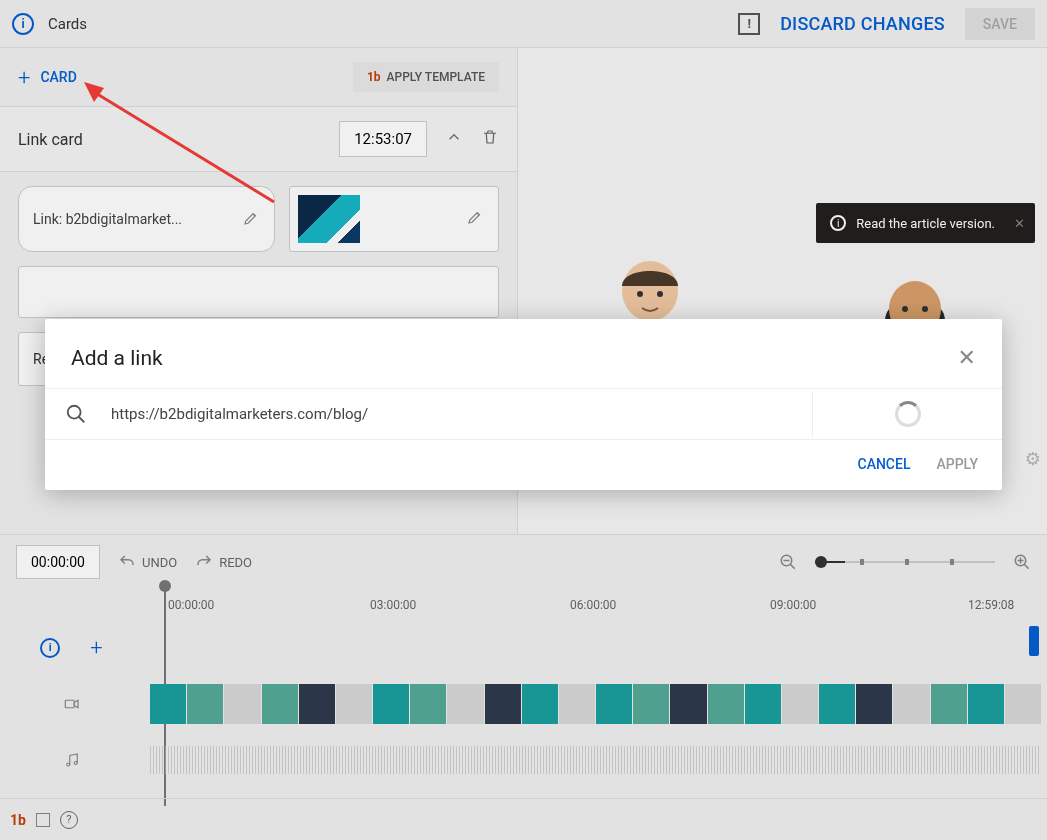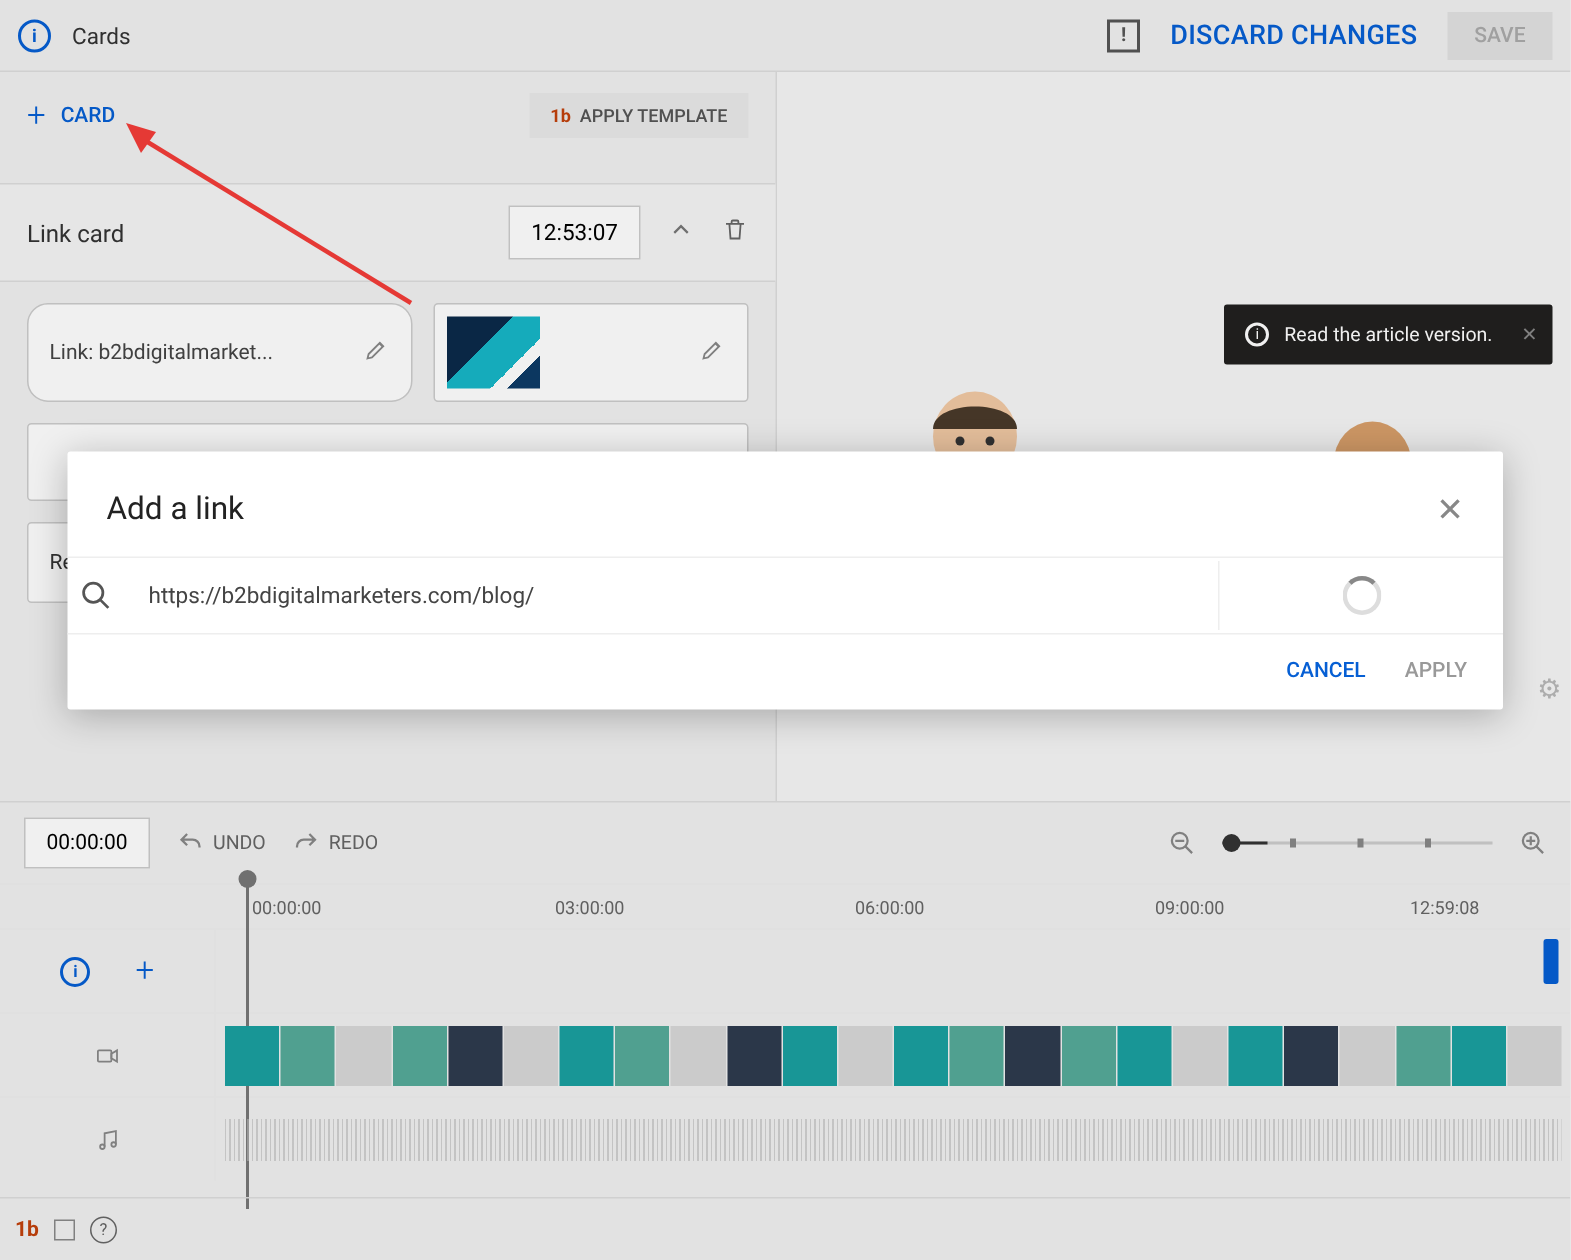--- a/index.html
+++ b/index.html
@@ -15,21 +15,21 @@
   .save-btn { background: #e2e2e2; color: #aaa; padding: 8px 18px; font-size: 14px; font-weight: 500; }
 
   .workspace { display: flex; height: 486px; }
   .left-panel { width: 518px; border-right: 1px solid #ddd; display:flex; flex-direction:column; }
   .panel-head { display:flex; align-items:center; padding: 14px 18px; }
   .add-card { color:#065fd4; font-weight:500; font-size:14px; display:flex; align-items:center; gap:10px;}
   .plus { font-size:22px; font-weight:300; }
   .apply-tpl { margin-left:auto; background:#e9e9e9; padding:8px 14px; font-size:12px; font-weight:500; color:#555; display:flex; align-items:center; gap:6px;}
   .tb { color:#c2410c; font-weight:bold; font-size:12px;}
 
-  .card-header { background:#f5f5f5; border-top:1px solid #ddd; border-bottom:1px solid #ddd; padding:14px 18px; display:flex; align-items:center; gap:12px;margin-top:16px;}
+  .card-header { background:#f5f5f5; border-top:1px solid #ddd; border-bottom:1px solid #ddd; padding:14px 18px; display:flex; align-items:center; gap:12px;}
   .card-header .name { font-size:16px; color:#333; flex:1;}
   .time-box { border:1px solid #ccc; padding:8px 14px; font-size:15px; background:#fff;}
   .chev-up { color:#777; font-size:16px; padding:0 6px;}
   .trash { color:#666; }
 
   .card-body { padding: 14px 18px; display:flex; flex-direction:column; gap:14px; }
   .row { display:flex; gap:14px; }
   .field-box { border:1px solid #ccc; background:#fff; border-radius:14px; padding:12px 14px; flex:1; display:flex; align-items:center; justify-content:space-between; font-size:14px; color:#444;}
   .thumb-box { border:1px solid #ccc; background:#fff; border-radius:3px; width:210px; display:flex; align-items:center; justify-content:space-between; padding:8px 14px 8px 8px;}
   .thumb { width:62px; height:48px; background:linear-gradient(135deg,#0b2a4a 0 40%, #17b6c7 40% 70%, #fff 70% 80%, #0d3b66 80%); }
@@ -71,26 +71,26 @@
   .audio-wave { height:28px; flex:1; background:repeating-linear-gradient(90deg,#bbb 0 1px, transparent 1px 3px); opacity:0.6;}
   .card-marker { position:absolute; right:8px; top:6px; width:10px; height:30px; background:#065fd4; border-radius:2px;}
 
   .footer { position:absolute; bottom:0; left:0; right:0; height:42px; border-top:1px solid #ddd; display:flex; align-items:center; padding:0 10px; gap:10px; font-size:14px; color:#444;}
   .footer .tb { font-size:14px;}
   .chk { width:14px; height:14px; border:1px solid #888; }
   .footer em { font-style:italic; }
   .qmark { width:18px; height:18px; border:1.5px solid #666; border-radius:50%; display:flex;align-items:center;justify-content:center; font-size:11px; color:#666;}
 
   
-  .modal { position:absolute; z-index:20; left:45px; right:45px; top:301px; background:#fff; box-shadow:0 4px 24px rgba(0,0,0,0.25); border-radius:2px; }
+  .modal { position:absolute; z-index:20; left:45px; right:45px; top:319px; background:#fff; box-shadow:0 4px 24px rgba(0,0,0,0.25); border-radius:2px; }
   .modal-head { padding:26px 26px 18px; display:flex; align-items:center; justify-content:space-between;}
   .modal-head h2 { font-size:21px; font-weight:400; color:#222;}
   .close-x { font-size:22px; color:#888; }
   .search-row { border-top:1px solid #eee; border-bottom:1px solid #eee; display:flex; align-items:center; }
-  .search-cell { flex:1; display:flex; align-items:center; padding:12px 8px; gap:24px; }
+  .search-cell { flex:1; display:flex; align-items:center; padding:12px 20px; gap:24px; }
   .url-input { border:none; outline:none; font-size:15px; color:#444; flex:1; padding:4px 0;}
   .spinner-cell { width:190px; border-left:1px solid #eee; display:flex; align-items:center; justify-content:center; height:46px;}
   .spinner { width:26px; height:26px; border:3px solid #ddd; border-top-color:#888; border-radius:50%; }
   .modal-actions { display:flex; justify-content:flex-end; gap:26px; padding:16px 24px 18px; font-size:14px; font-weight:500;}
   .cancel { color:#065fd4; }
   .apply { color:#999; }
 
   
   .arrow-red { position:absolute; z-index:10; pointer-events:none;}
   .arrow1 { left:84px; top:82px; width:200px; height:130px;}
@@ -230,21 +230,21 @@
       <path d="M6 10h8M10 6v8M21 21l-6-6"></path>
     </svg>
 </div>
 
 <div class="timeline-ruler">
   <div class="playhead"></div>
   <span style="left:168px">00:00:00</span>
   <span style="left:370px">03:00:00</span>
   <span style="left:570px">06:00:00</span>
   <span style="left:770px">09:00:00</span>
-  <span style="left:940px">12:59:08</span>
+  <span style="left:968px">12:59:08</span>
 </div>
 
 <div class="track-row">
   <div class="track-label">
     <span style="width:20px;height:20px;border:2px solid #065fd4;border-radius:50%;display:flex;align-items:center;justify-content:center;color:#065fd4;font-size:11px;font-weight:bold">i</span>
     <span style="color:#065fd4;font-size:22px;font-weight:300">+</span>
   </div>
   <div class="track-content">
       <div class="card-marker"></div>
     </div>

